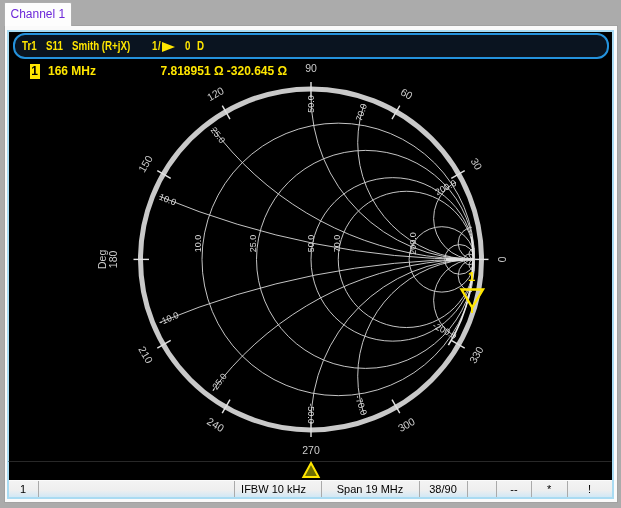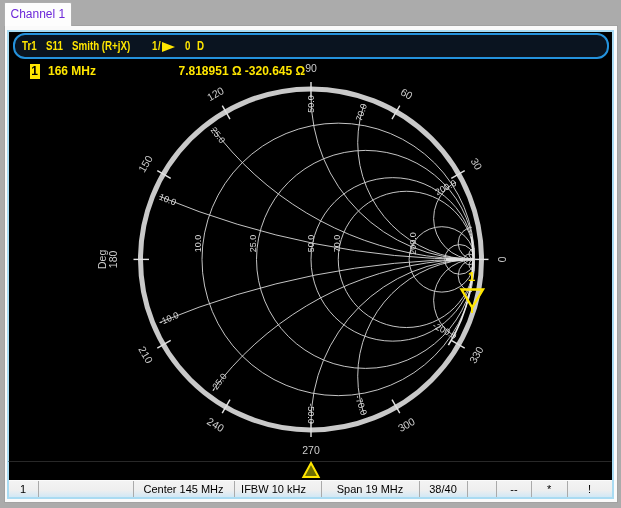--- a/index.html
+++ b/index.html
@@ -23,29 +23,28 @@
       <span class="tk" style="left:57.2px">Smith (R+jX)</span>
       <span class="tk" style="left:136.9px">1</span>
       <span class="tk" style="left:143.4px">/</span>
       <span class="tri" style="left:147px"></span>
       <span class="tk" style="left:169.6px">0</span>
       <span class="tk" style="left:182px">D</span>
     </div>
   <div class="mrow">
      <div class="mbox">1</div>
      <div style="position:absolute;left:39.5px;top:0">166 MHz</div>
-     <div style="position:absolute;left:170px;top:0">7.818951 Ω -320.645 Ω</div>
+     <div style="position:absolute;left:152px;top:0">7.818951 Ω -320.645 Ω</div>
   </div>
   <div class="statusbar">
      <div class="sc" style="left:0;width:29px;border-left:none">1</div>
      <div class="sc" style="left:29px;width:95px"></div>
-     <div class="sc" style="left:124px;width:101px">Center 145 MHz</div>
      <div class="sc" style="left:225px;width:79px">IFBW 10 kHz</div>
      <div class="sc" style="left:312px;width:98px">Span 19 MHz</div>
-     <div class="sc" style="left:410px;width:48px">38/40</div>
+     <div class="sc" style="left:410px;width:48px">38/90</div>
      <div class="sc" style="left:458px;width:29.5px"></div>
      <div class="sc" style="left:487.5px;width:35px">--</div>
      <div class="sc" style="left:522.5px;width:35.5px">*</div>
      <div class="sc" style="left:558px;width:45px">!</div>
   </div>
 </div>
 <svg width="621" height="508" viewBox="0 0 621 508" style="position:absolute;left:0;top:0;z-index:5">
 <defs>
       <clipPath id="gc">
         <circle cx="311.0" cy="259.4" r="164.1"></circle>

